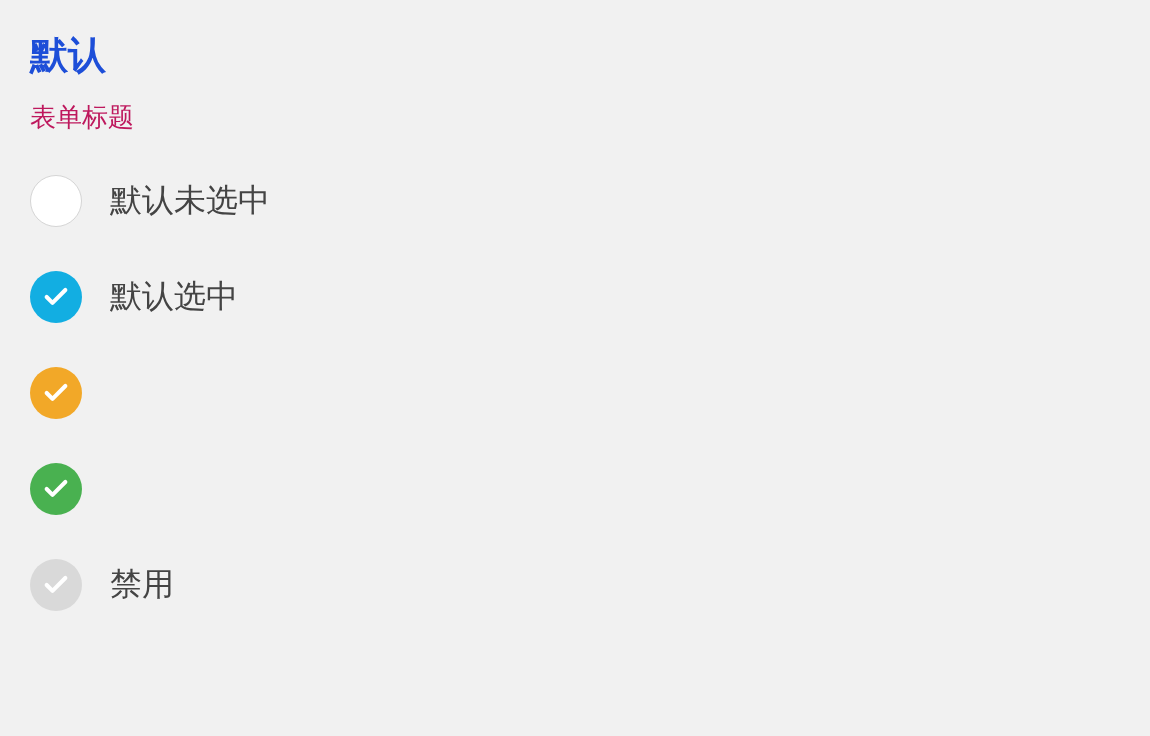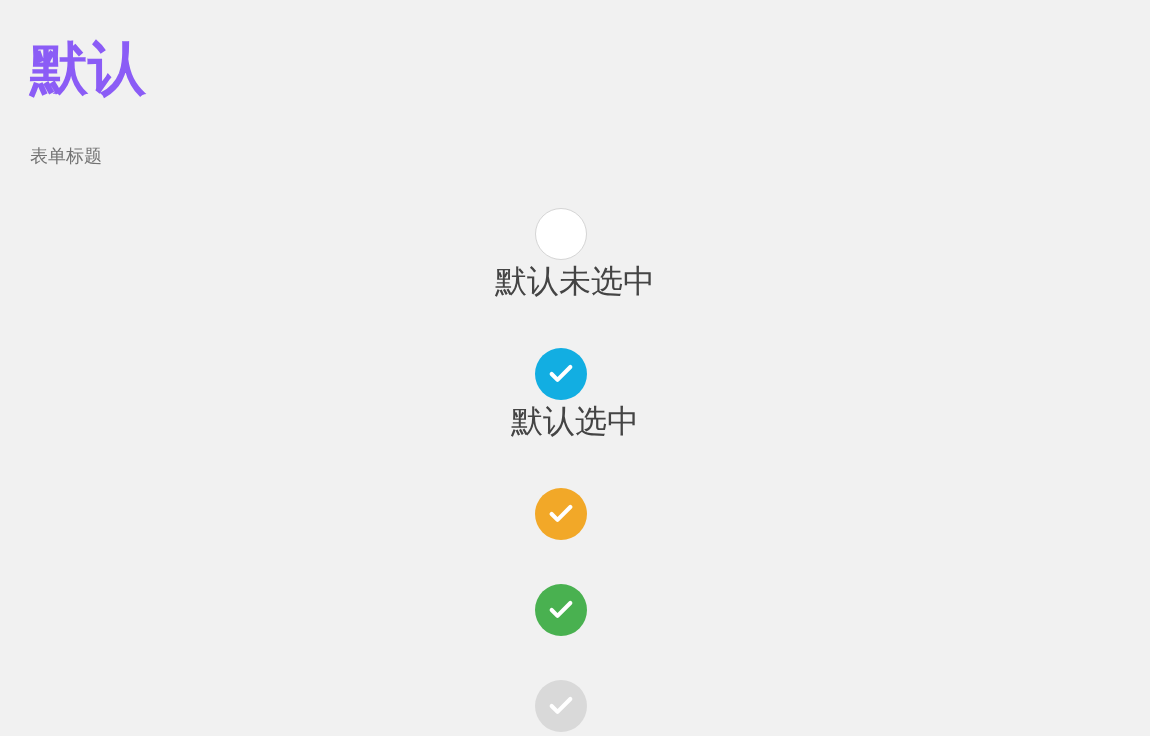--- a/index.html
+++ b/index.html
@@ -8,35 +8,34 @@
       box-sizing: border-box;
     }
     body {
       font-family: -apple-system, BlinkMacSystemFont, "PingFang SC", "Helvetica Neue", Arial, sans-serif;
       background-color: #f1f1f1;
       width: 1150px;
       height: 736px;
       padding: 30px 30px;
     }
     .title {
-      font-size: 58px;
+      font-size: 38px;
       font-weight: 600;
-      color: #8b5cf6;
-      margin-bottom: 36px;
+      color: #1d4ed8;
+      margin-bottom: 19px;
     }
     .subtitle {
-      font-size: 18px;
-      color: #737373;
+      font-size: 26px;
+      color: #be185d;
       margin-bottom: 40px;
     }
     .checkbox-row {
       display: flex;
       align-items: center;
       margin-bottom: 44px;
-      flex-direction: column;
     }
     .checkbox-circle {
       width: 52px;
       height: 52px;
       border-radius: 50%;
       display: flex;
       align-items: center;
       justify-content: center;
       margin-right: 28px;
       flex-shrink: 0;

